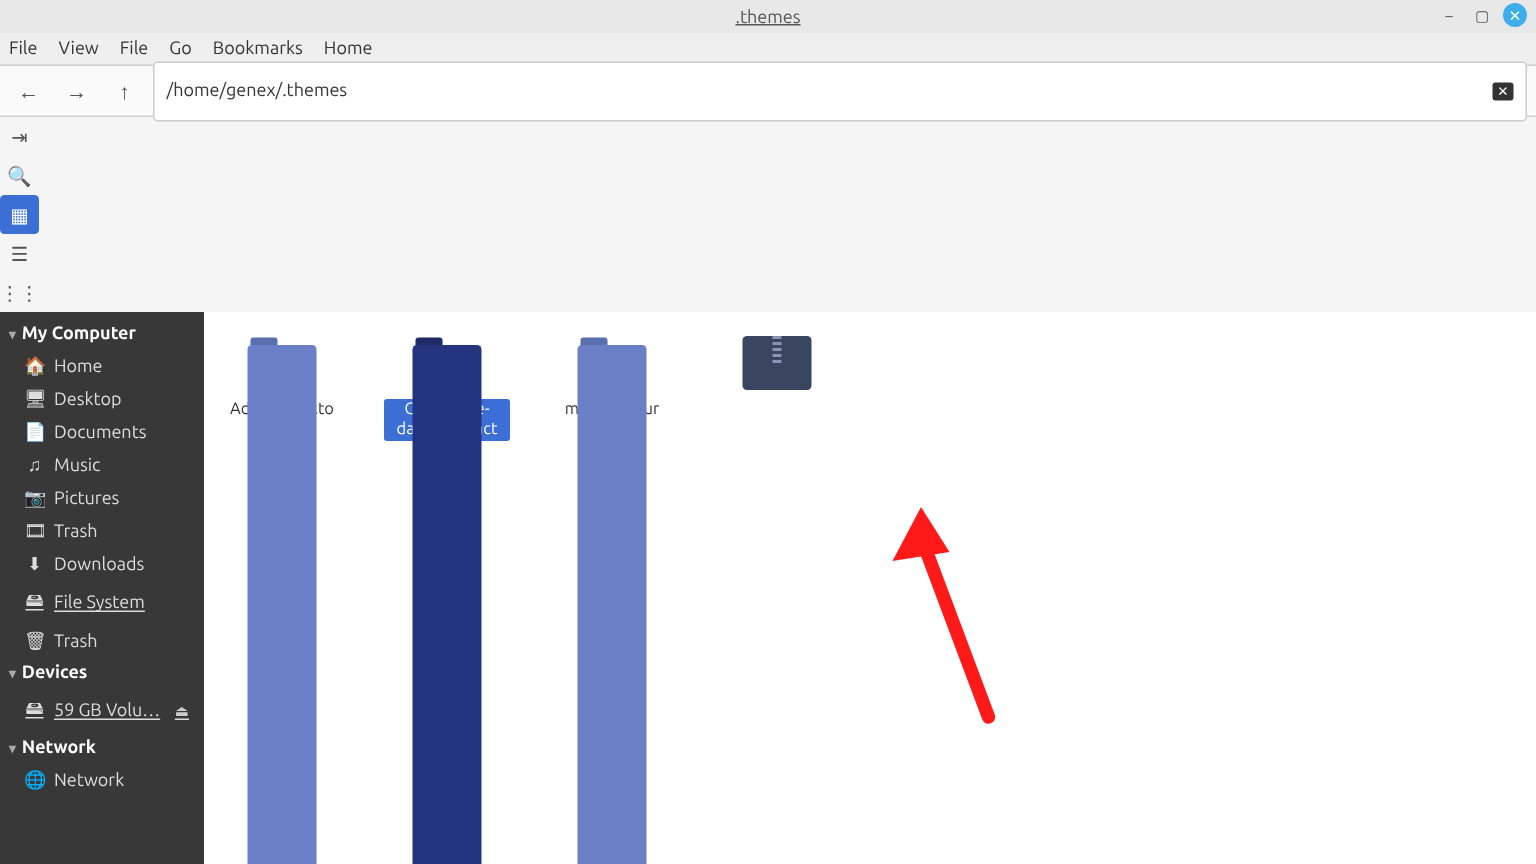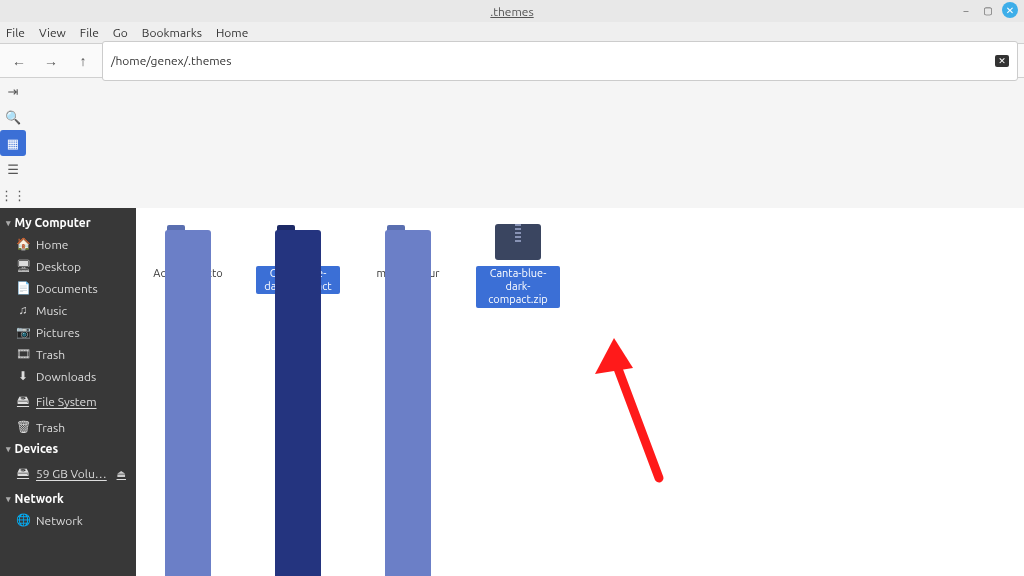--- a/index.html
+++ b/index.html
@@ -189,21 +189,20 @@
               <div class="body"></div>
             </div>
           </div>
         <div class="label">mkos-big-sur</div>
       </div>
 
       <div class="file-item selected">
         <div class="icon-wrap">
             <div class="zip-icon"></div>
           </div>
-        <div class="label">Canta-blue-dark-compact.zip</div>
       </div>
     </div>
 
     <div class="arrow-ann">
       <svg width="90" height="150">
         <defs></defs>
         <line x1="70" y1="140" x2="25" y2="20" stroke="#ff1a1a" stroke-width="9" stroke-linecap="round"></line>
         <polygon points="25,0 6,36 44,30" fill="#ff1a1a"></polygon>
       </svg>
     </div>

